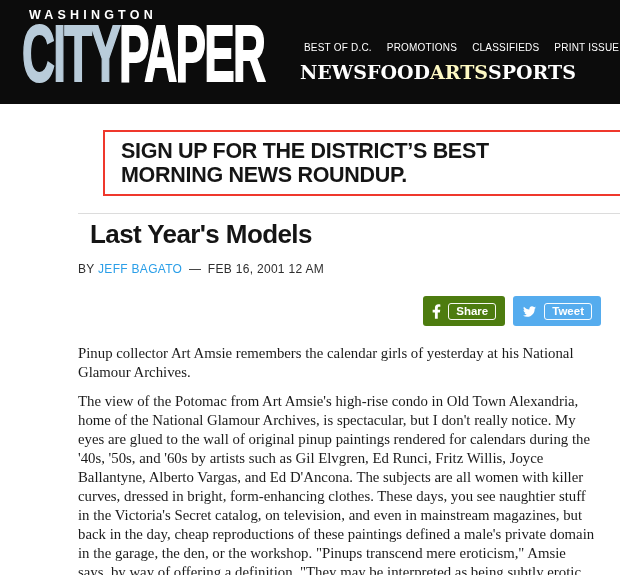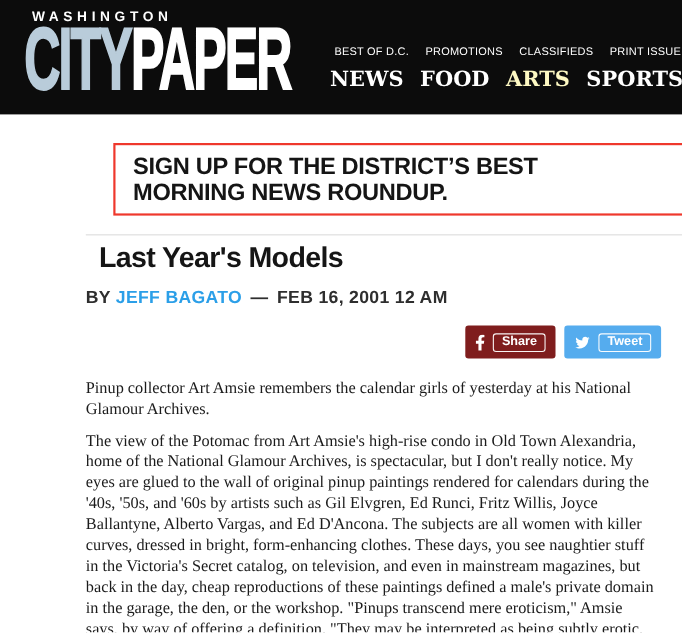--- a/index.html
+++ b/index.html
@@ -50,21 +50,21 @@
   .nav-secondary a {
     color: #ffffff;
     font-size: 10px;
     font-weight: normal;
     letter-spacing: 0.2px;
     text-decoration: none;
     cursor: pointer;
   }
   .nav-primary {
     position: absolute; left: 300px; top: 61px;
-    display: flex; gap: 15px;
+    display: flex; 
     white-space: nowrap;
   }
   .nav-primary a {
     color: #ffffff;
     font-family: "DejaVu Serif", serif;
     font-size: 19px;
     font-weight: bold;
     text-decoration: none;
     cursor: pointer;
   }
@@ -103,22 +103,22 @@
     color: #151515;
     font-size: 26px;
     font-weight: bold;
     letter-spacing: -0.6px;
     white-space: nowrap;
   }
   .byline {
     position: absolute;
     left: 78px; top: 262px;
     color: #2e2e2e;
-    font-size: 16px;
-    font-weight: bold;
+    font-size: 12px;
+    font-weight: normal;
     letter-spacing: 0.3px;
     white-space: nowrap;
   }
   .byline .author { color: #2b9fe8; text-decoration: none; cursor: pointer; }
   .byline .sep { margin: 0 3px; }
 
   .share-row {
     position: absolute;
     top: 296px; right: 19px;
     display: flex; gap: 8px;
@@ -128,21 +128,21 @@
     align-items: center;
     gap: 7px;
     height: 30px;
     padding: 0 9px;
     border: none;
     border-radius: 3px;
     color: #ffffff;
     cursor: pointer;
     font-family: "Liberation Sans", sans-serif;
   }
-  .share-btn.fb { background: #7f1d1d; }
+  .share-btn.fb { background: #4d7c0f; }
   .share-btn.tw { background: #55acee; }
   .share-btn svg { display: block; fill: #ffffff; }
   .share-label {
     border: 1px solid rgba(255,255,255,0.95);
     border-radius: 3px;
     padding: 1px 7px 2px;
     font-size: 11.5px;
     font-weight: bold;
   }
 

